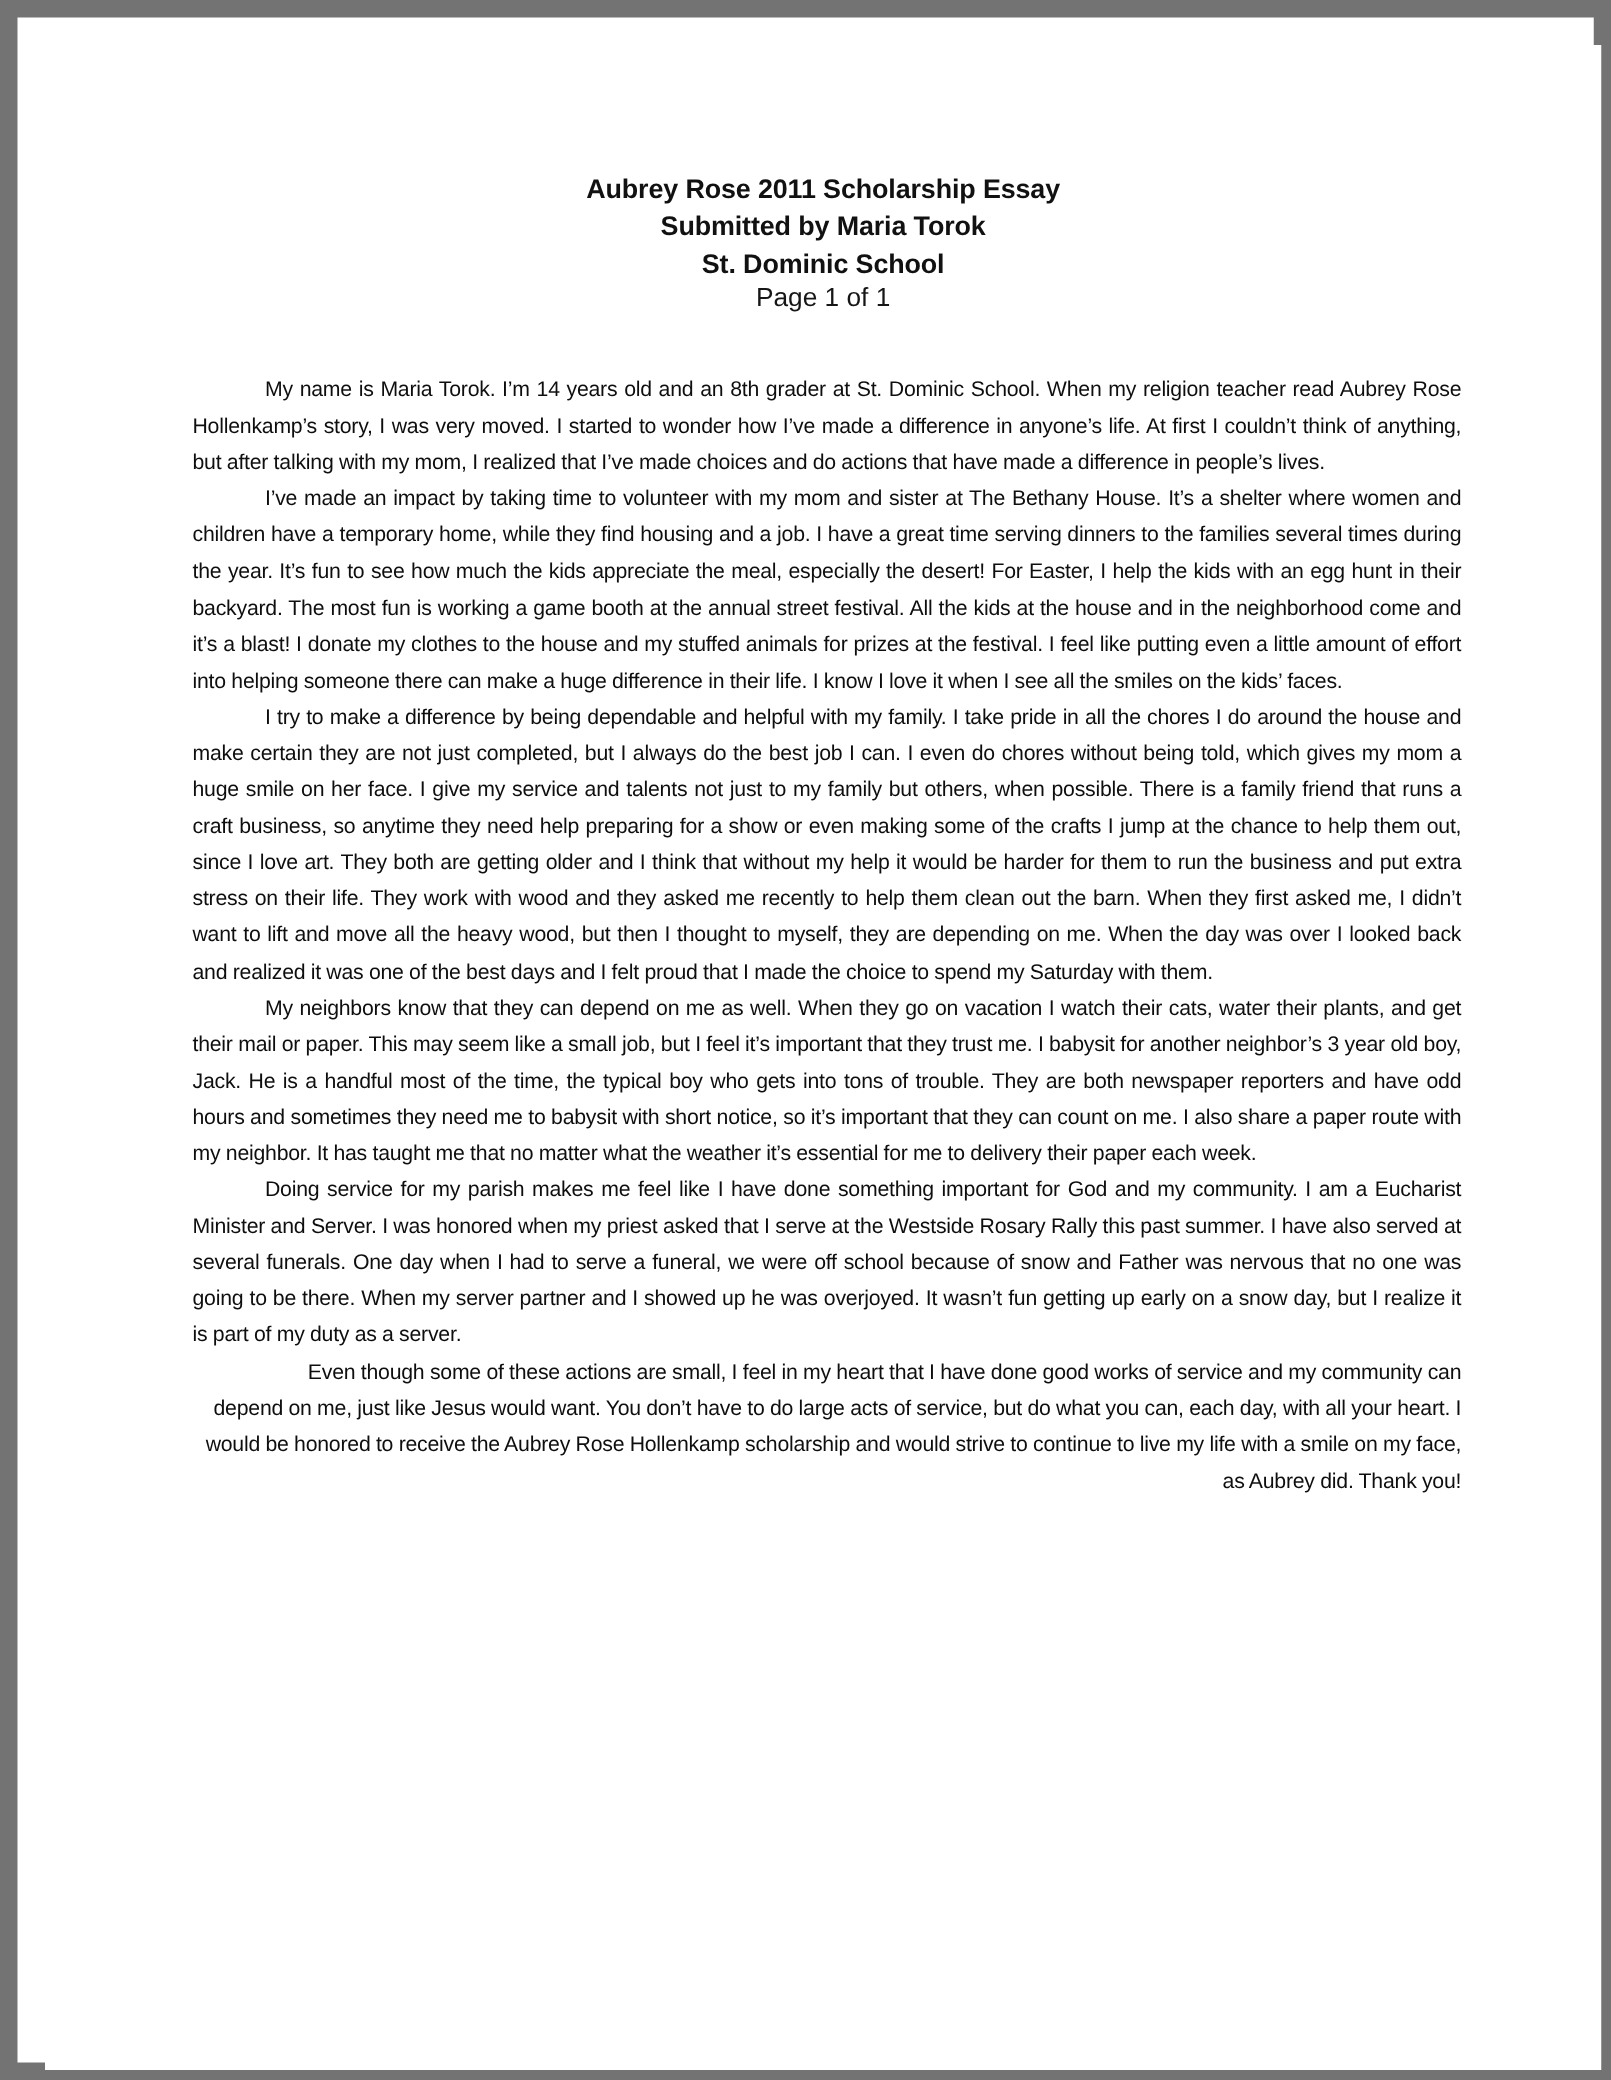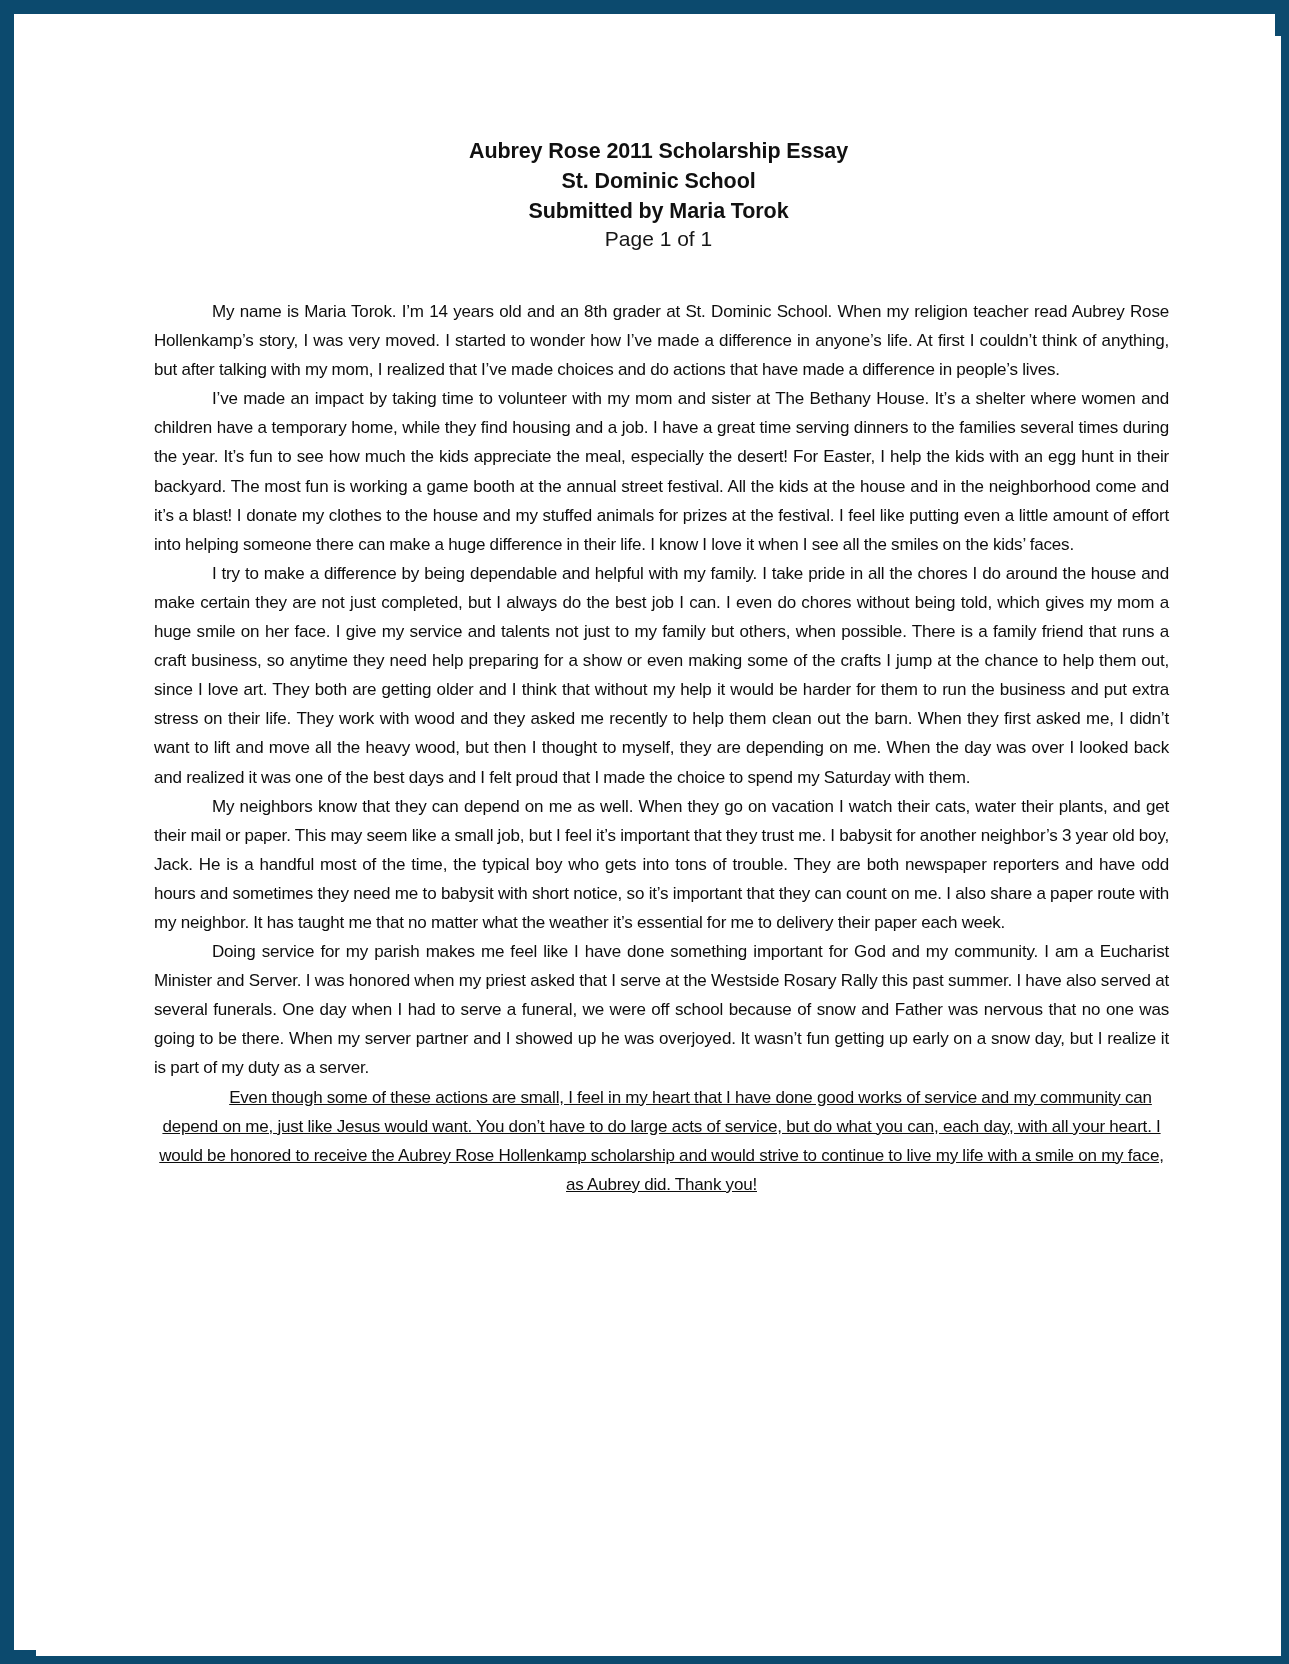--- a/index.html
+++ b/index.html
@@ -14,21 +14,21 @@
     overflow: hidden;
   }
 
   
   .frame {
     position: absolute;
     left: 0;
     top: 0;
     width: 1289px;
     height: 1664px;
-    background: #0c4a6e;
+    background: #737373;
     box-sizing: border-box;
   }
 
   
   .page-shadow {
     position: absolute;
     left: 14px;
     top: 14px;
     width: 1261px;
     height: 1636px;
@@ -85,36 +85,35 @@
     margin: 0;
     font-size: 17px;
     line-height: 29.1px;
     text-align: justify;
     text-indent: 58px;
     letter-spacing: -0.18px;
     word-spacing: -0.2px;
     -webkit-font-smoothing: antialiased;
   }
   .body-text p:last-child {
-    text-align: center;
-    text-decoration: underline;
+    text-align: right;
   }
 </style>
 </head>
 <body>
 
 <div class="frame">
   <div class="page-shadow">
     <div class="page">
       <div class="content">
 
         <div class="doc-header">
           <div class="hline">Aubrey Rose 2011 Scholarship Essay</div>
+          <div class="hline">Submitted by Maria Torok</div>
           <div class="hline">St. Dominic School</div>
-          <div class="hline">Submitted by Maria Torok</div>
           <div class="page-line">Page 1 of 1</div>
         </div>
 
         <div class="body-text">
           <p>My name is Maria Torok.  I’m 14 years old and an 8th grader at St. Dominic School.  When my religion teacher read Aubrey Rose Hollenkamp’s story, I was very moved.  I started to wonder how I’ve made a difference in anyone’s life.  At first I couldn’t think of anything, but after talking with my mom, I realized that I’ve made choices and do actions that have made a difference in people’s lives.</p>
           <p>I’ve made an impact by taking time to volunteer with my mom and sister at The Bethany House.  It’s a shelter where women and children have a temporary home, while they find housing and a job.  I have a great time serving dinners to the families several times during the year.  It’s fun to see how much the kids appreciate the meal, especially the desert!   For Easter, I help the kids with an egg hunt in their backyard.  The most fun is working a game booth at the annual street festival.  All the kids at the house and in the neighborhood come and it’s a blast!  I donate my clothes to the house and my stuffed animals for prizes at the festival.  I feel like putting even a little amount of effort into helping someone there can make a huge difference in their life.  I know I love it when I see all the smiles on the kids’ faces.</p>
           <p>I try to make a difference by being dependable and helpful with my family.   I take pride in all the chores I do around the house and make certain they are not just completed, but I always do the best job I can.   I even do chores without being told, which gives my mom a huge smile on her face.  I give my service and talents not just to my family but others, when possible.  There is a family friend that runs a craft business, so anytime they need help preparing for a show or even making some of the crafts I jump at the chance to help them out, since I love art.  They both are getting older and I think that without my help it would be harder for them to run the business and put extra stress on their life.  They work with wood and they asked me recently to help them clean out the barn.  When they first asked me, I didn’t want to lift and move all the heavy wood, but then I thought to myself, they are depending on me.  When the day was over I looked back and realized it was one of the best days and I felt proud that I made the choice to spend my Saturday with them.</p>
           <p>My neighbors know that they can depend on me as well.  When they go on vacation I watch their cats, water their plants, and get their mail or paper.  This may seem like a small job, but I feel it’s important that they trust me.   I babysit for another neighbor’s 3 year old boy, Jack.  He is a handful most of the time, the typical boy who gets into tons of trouble.  They are both newspaper reporters and have odd hours and sometimes they need me to babysit with short notice, so it’s important that they can count on me.  I also share a paper route with my neighbor.  It has taught me that no matter what the weather it’s essential for me to delivery their paper each week.</p>
           <p>Doing service for my parish makes me feel like I have done something important for God and my community.   I am a Eucharist Minister and Server.  I was honored when my priest asked that I serve at the Westside Rosary Rally this past summer.  I have also served at several funerals.  One day when I had to serve a funeral, we were off school because of snow and Father was nervous that no one was going to be there.  When my server partner and I showed up he was overjoyed.   It wasn’t fun getting up early on a snow day, but I realize it is part of my duty as a server.</p>
           <p>Even though some of these actions are small, I feel in my heart that I have done good works of service and my community can depend on me, just like Jesus would want.  You don’t have to do large acts of service, but do what you can, each day, with all your heart.  I would be honored to receive the Aubrey Rose Hollenkamp scholarship and would strive to continue to live my life with a smile on my face, as Aubrey did.   Thank you!</p>

